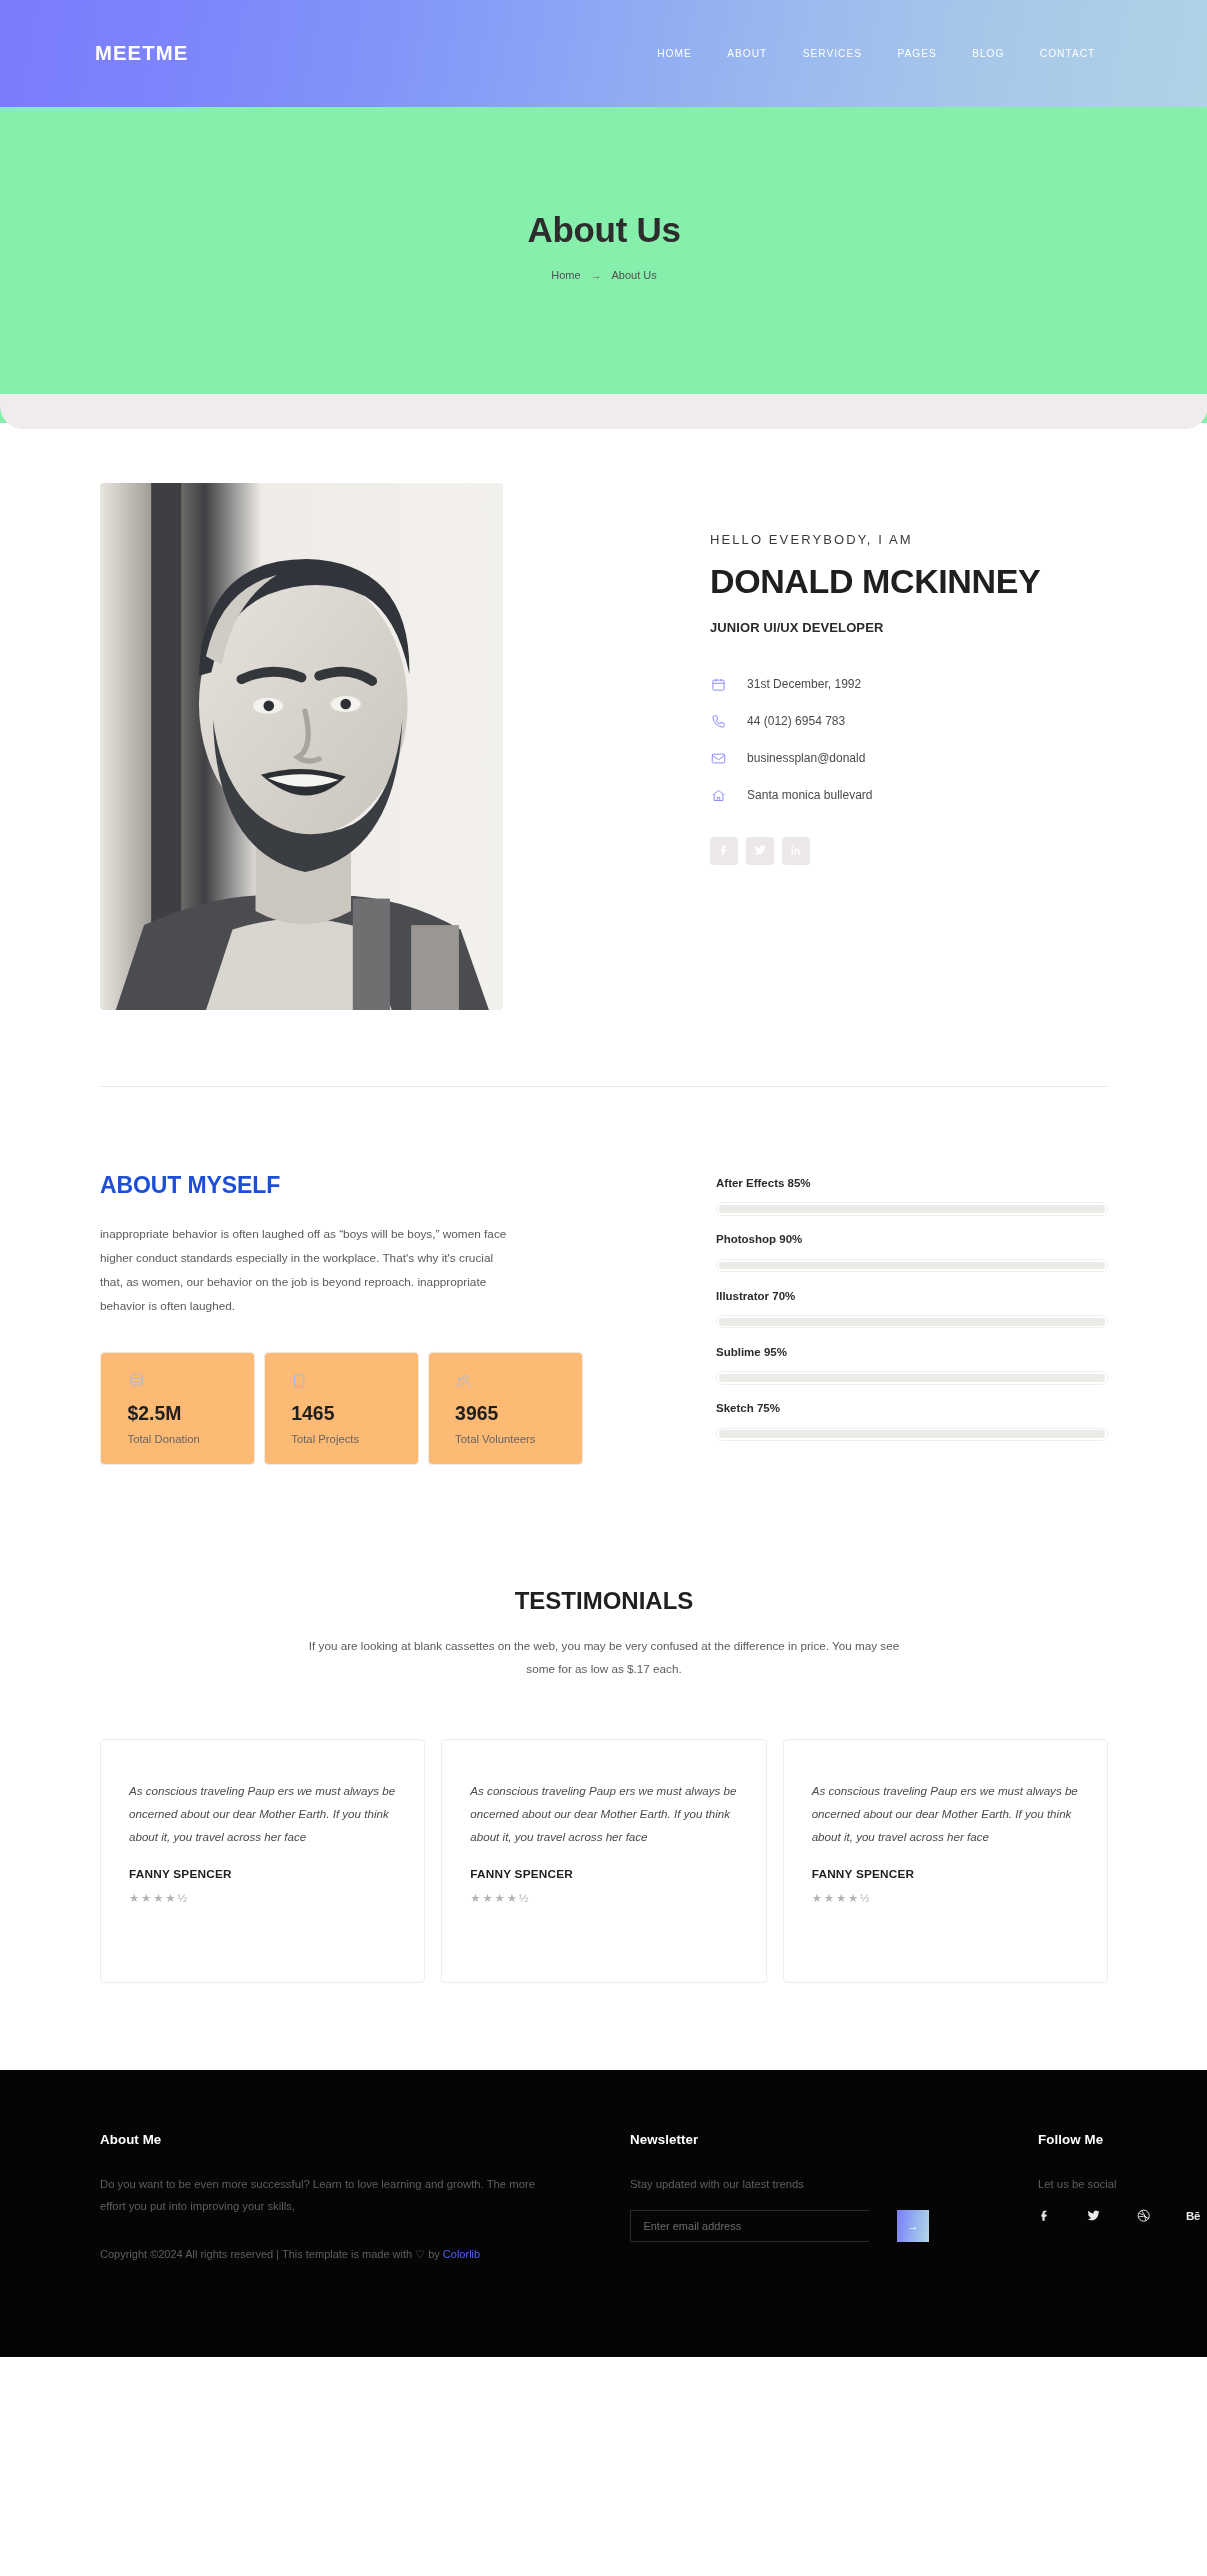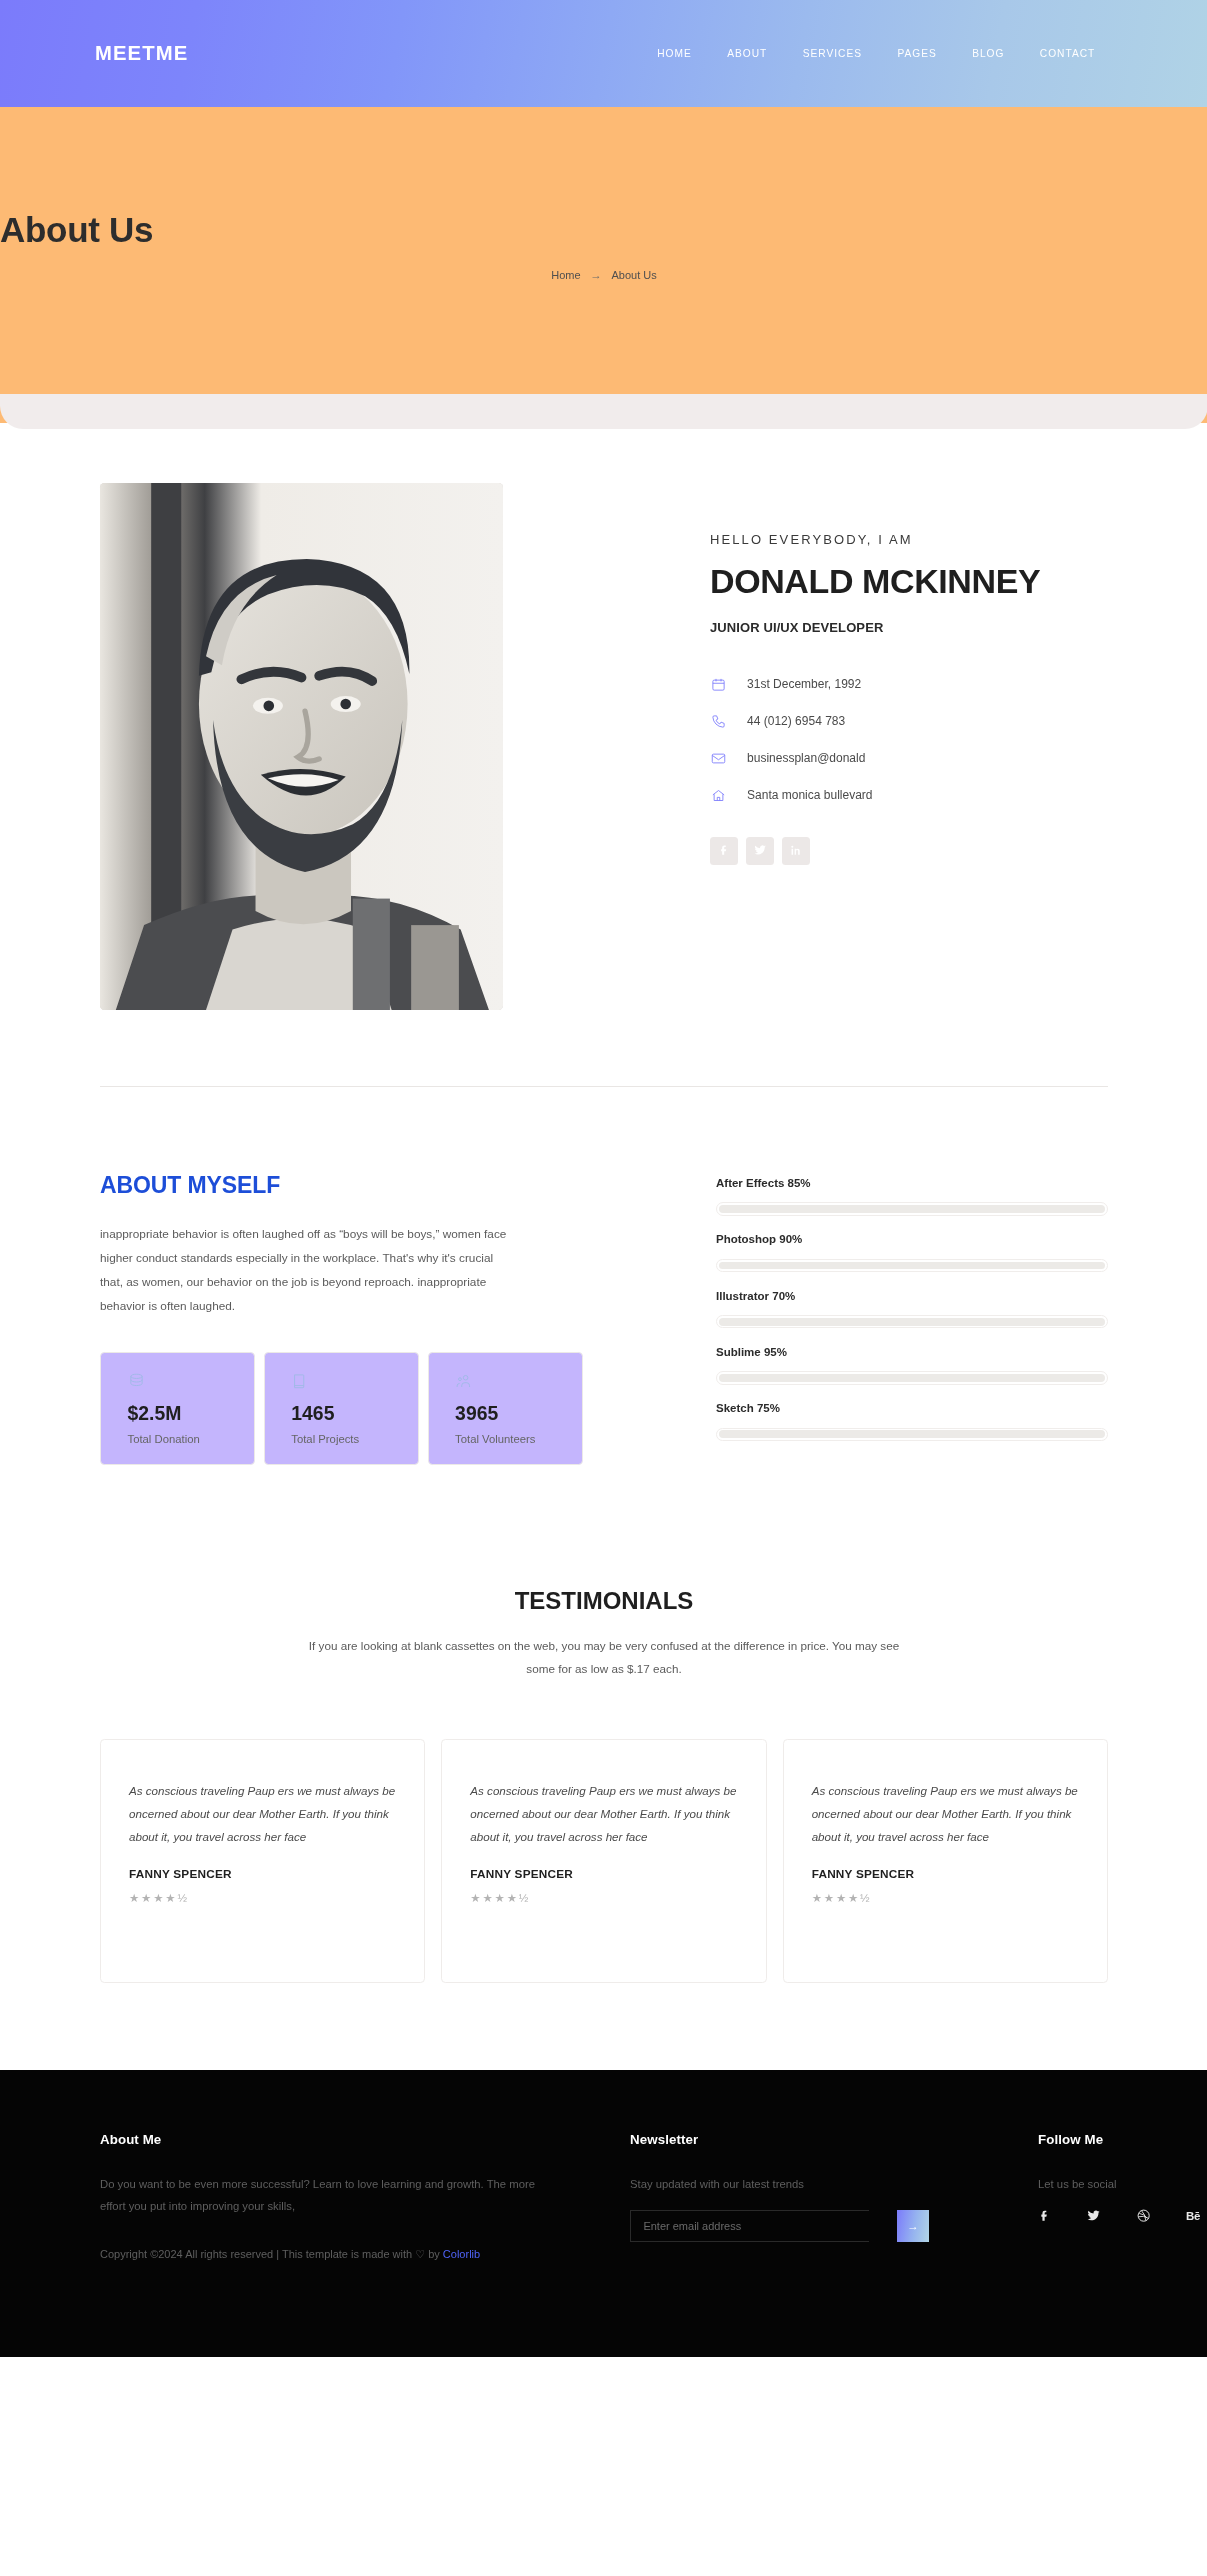--- a/index.html
+++ b/index.html
@@ -33,22 +33,22 @@
     letter-spacing:1px;
     text-decoration:none;
     padding:0 17.7px;
     font-weight:500;
   }
 
   
   .hero{
     position:relative;
     height:316px;
-    background:#fdba74;
-    text-align:left;
+    background:#86efac;
+    text-align:center;
   }
   .hero-inner{ padding-top:103px; }
   .hero-title{
     font-size:35px;
     font-weight:700;
     color:#2d2d2d;
     letter-spacing:-0.3px;
   }
   .breadcrumb{
     margin-top:19.4px;
@@ -175,21 +175,21 @@
   .stats{
     margin-top:33px;
     display:flex;
     gap:8.8px;
   }
   .stat-card{
     width:155px;
     height:113px;
     border:0.9px solid #ece9e7;
     border-radius:4.4px;
-    background:#c4b5fd;
+    background:#fdba74;
     padding:19.4px 0 0 26.5px;
   }
   .stat-icon{ height:23px; color:#9fb9e6; }
   .stat-icon svg{ width:17px; height:18.6px; stroke:#9fb9e6; fill:none; stroke-width:1.3; }
   .stat-value{
     font-size:19.4px;
     font-weight:700;
     color:#1f1f1f;
     margin-top:7px;
   }

